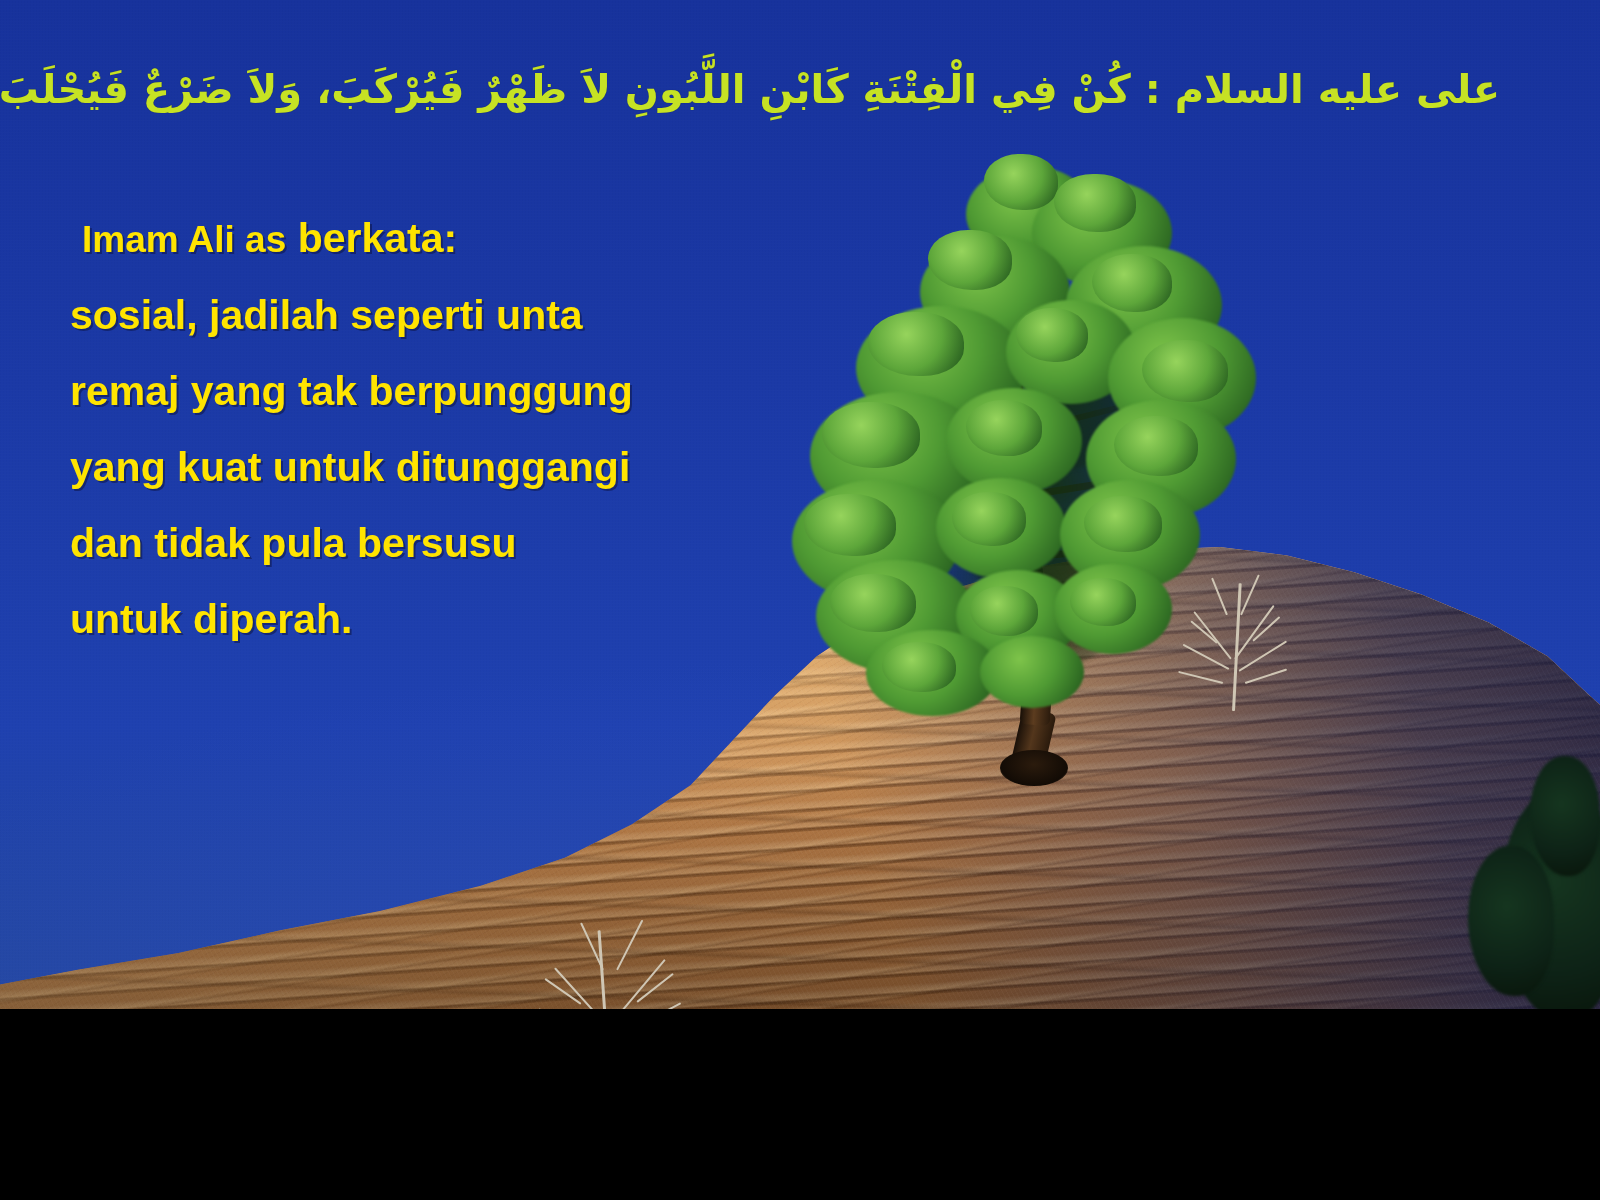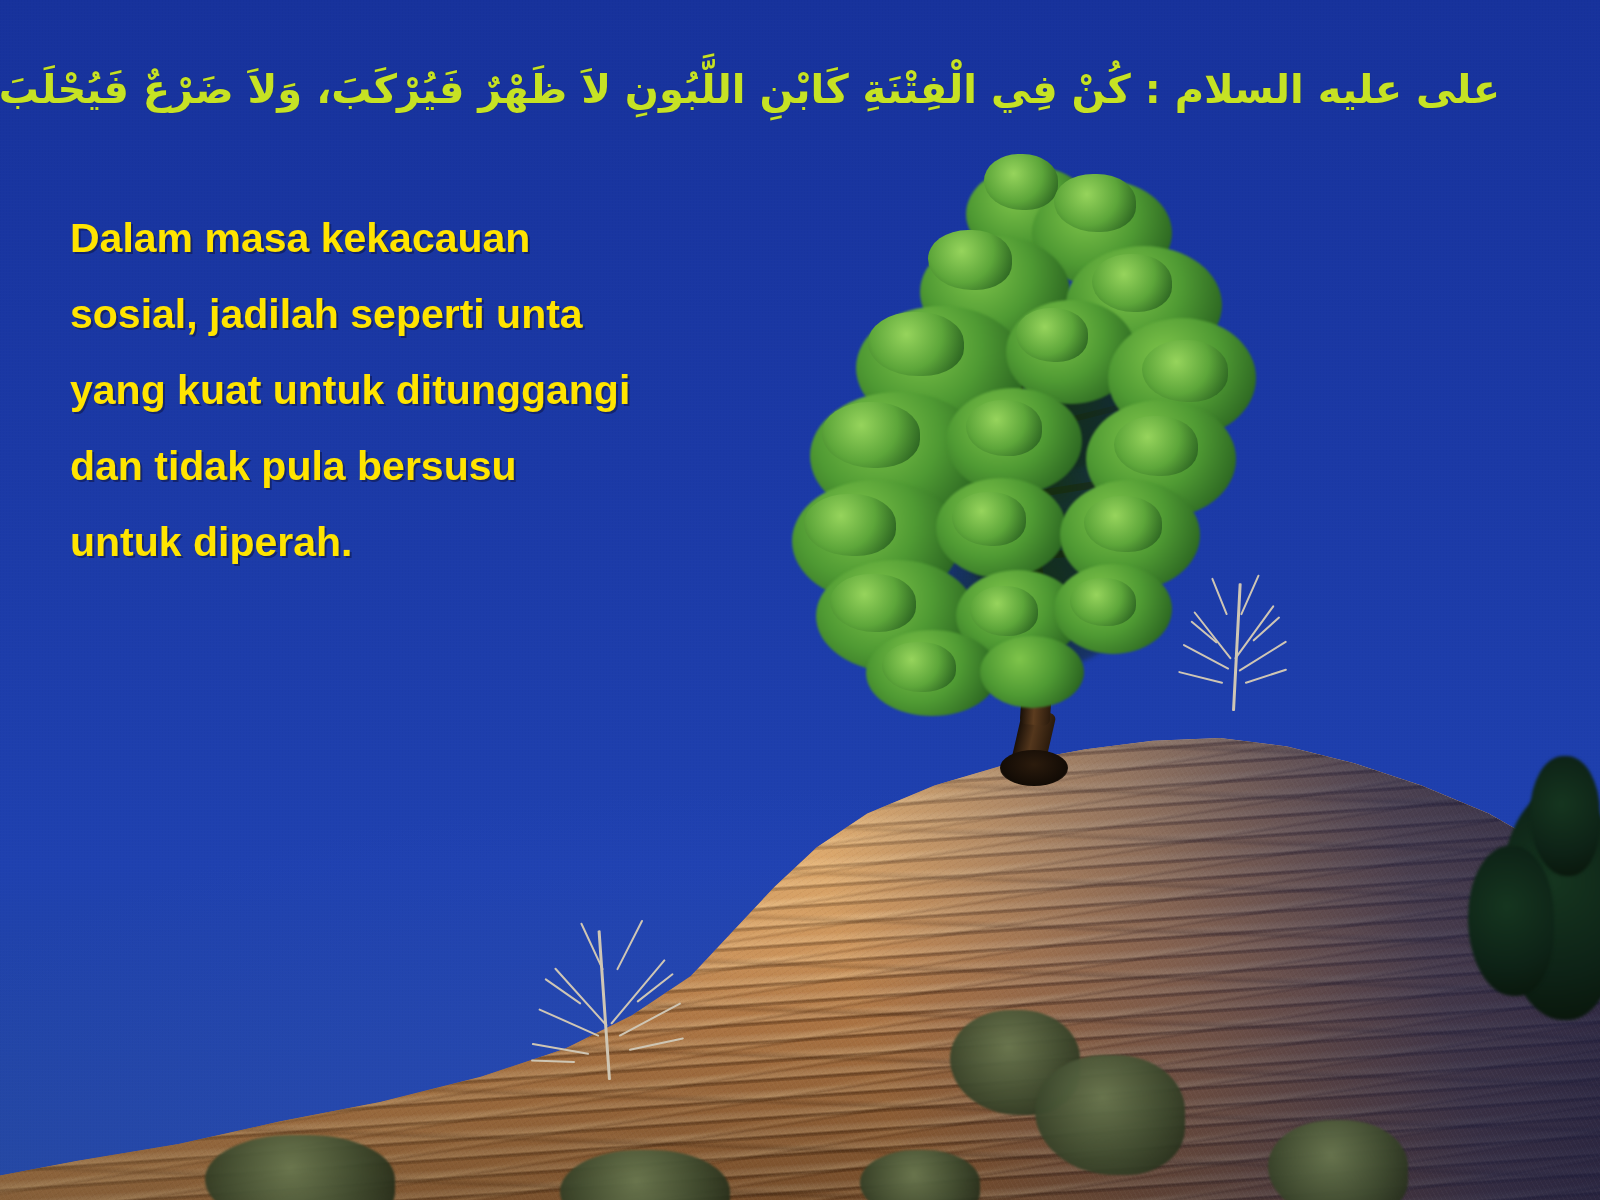--- a/index.html
+++ b/index.html
@@ -3,21 +3,21 @@
 <meta charset="utf-8">
 <title>Imam Ali Quote Slide</title>
 <style>
   html,body{margin:0;padding:0;background:#000;}
   body{
     font-family:"Liberation Sans", sans-serif;
   }
   #slide{
     position:relative;
     width:1600px;
-    height:1200px;
+    height:1009px;
     overflow:hidden;
     background:#1c3aa6;
   }
 
   
   .sky{
     position:absolute; inset:0;
     background:
       radial-gradient(ellipse 120% 80% at 50% 115%, #2a4bc0 0%, rgba(42,75,192,0) 62%),
       linear-gradient(#17329c 0%, #1b39a6 38%, #1f41b0 72%, #24489a 100%);
@@ -353,20 +353,23 @@
     <div class="needle-tuft" style="left:314px;top:346px;width:78px;height:56px;"></div>
     <div class="needle-tuft" style="left:60px;top:424px;width:86px;height:58px;"></div>
     <div class="needle-tuft" style="left:200px;top:436px;width:68px;height:50px;"></div>
     <div class="needle-tuft" style="left:300px;top:428px;width:66px;height:48px;"></div>
     <div class="needle-tuft" style="left:112px;top:492px;width:74px;height:50px;"></div>
   </div>
 
   <div class="arabic">على عليه السلام : كُنْ فِي الْفِتْنَةِ كَابْنِ اللَّبُونِ لاَ ظَهْرٌ فَيُرْكَبَ، وَلاَ ضَرْعٌ فَيُحْلَبَ</div>
 
   <div class="quote-block">
-    <div class="q-line">Dalam masa kekacauan</div>
+    <div class="q-head">
+      <span class="small">Imam Ali as</span><span> berkata:</span>
+    </div>
     <div class="q-line">sosial, jadilah seperti unta</div>
+    <div class="q-line">remaj yang tak berpunggung</div>
     <div class="q-line">yang kuat untuk ditunggangi</div>
     <div class="q-line">dan tidak pula bersusu</div>
     <div class="q-line">untuk diperah.</div>
   </div>
 
 </div>
 
 </body></html>

